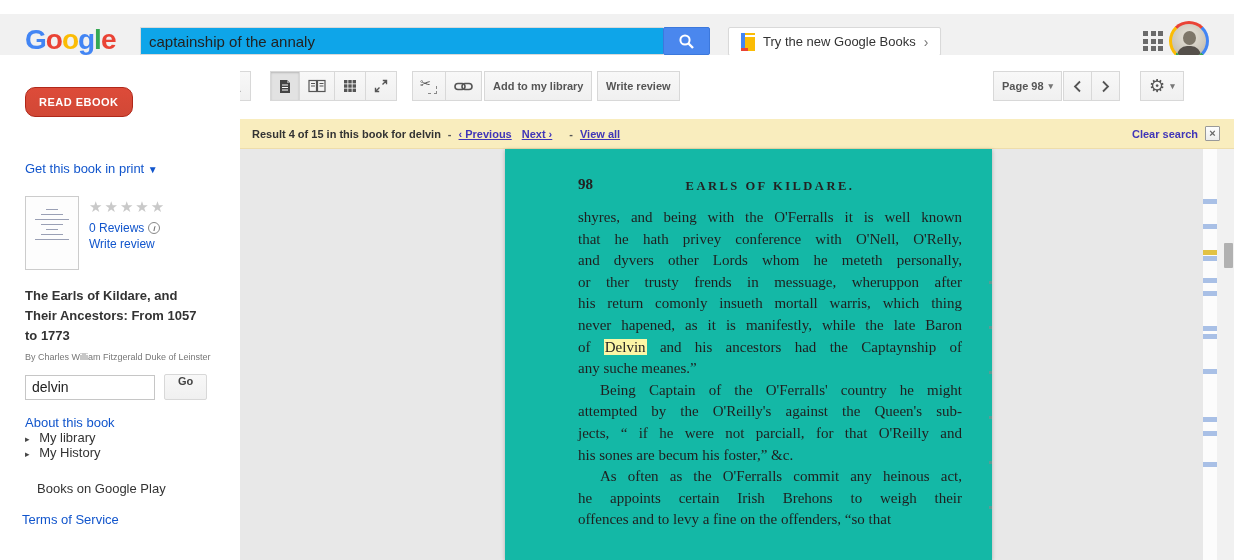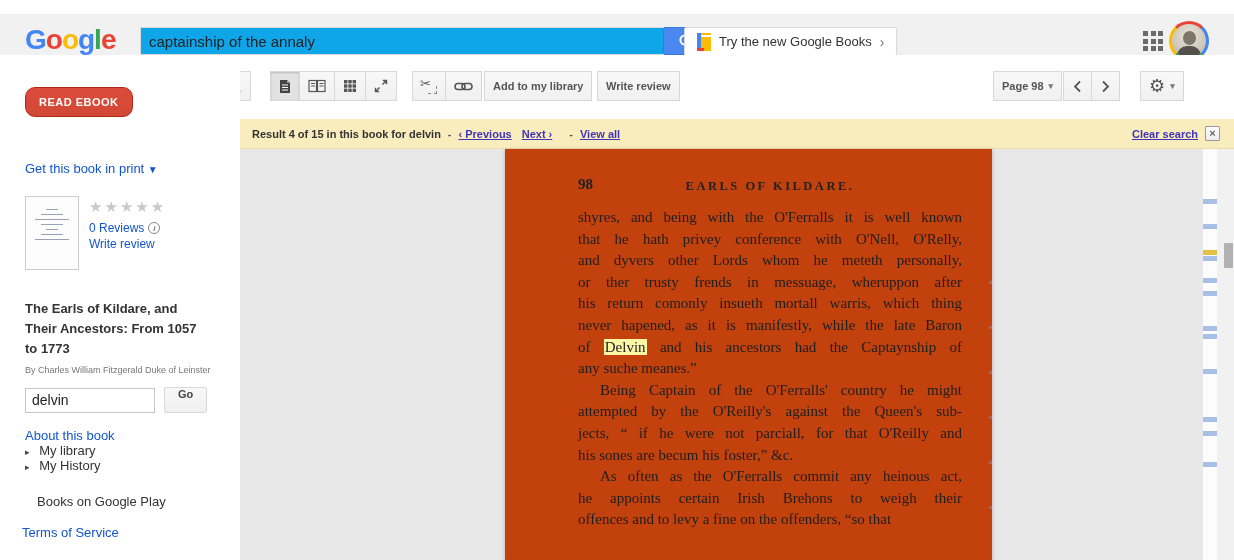--- a/index.html
+++ b/index.html
@@ -11,21 +11,21 @@
   .gheader { position:absolute; left:0; top:0; width:1234px; height:54px;
              background:#f1f1f1; border-bottom:6px solid #f97316;margin-top:14px; }
   .glogo { position:absolute; left:25px; top:10px; font-size:28px; font-weight:bold;
            letter-spacing:-1px; cursor:pointer; }
   .gsearch-input { position:absolute; left:140px; top:13px; width:523px; height:28px;
            border:1px solid #d9d9d9; border-right:none; background:#0ea5e9; font-size:15px;
            color:#222; padding:0 8px; outline:none; font-family:"Liberation Sans",sans-serif; }
   .gsearch-btn { position:absolute; left:663px; top:13px; width:47px; height:28px;
            background:var(--search-button-blue,#4a87ee); border:1px solid #3c78dc;
            border-radius:2px; display:flex; align-items:center; justify-content:center; cursor:pointer; }
-  .try-new { position:absolute; left:684px; top:13px; height:29px; background:#fff;
+  .try-new { position:absolute; left:728px; top:13px; height:29px; background:#fff;
            border:1px solid #d9d9d9; border-radius:2px; display:flex; align-items:center;
            padding:0 12px; gap:8px; font-size:13px; color:#333; box-shadow:0 1px 1px rgba(0,0,0,.05); cursor:pointer; }
   .try-chevron { color:#777; font-size:14px; }
   .book-glyph { position:relative; width:14px; height:18px; }
   .book-glyph .spine { position:absolute; left:0; top:0; width:4px; height:18px; background:var(--google-blue,#4285f4); }
   .book-glyph .cover { position:absolute; left:4px; top:0; width:10px; height:18px; background:var(--google-yellow,#fbbc05); }
   .book-glyph .pageedge { position:absolute; left:4px; top:2px; width:10px; height:2px; background:#fff; }
   .book-glyph .redfoot { position:absolute; left:0px; bottom:0; width:7px; height:3px; background:var(--google-red,#ea4335); }
   .apps-grid { position:absolute; left:1143px; top:17px; width:22px; height:22px;
            display:grid; grid-template-columns:repeat(3,5px); grid-template-rows:repeat(3,5px);
@@ -61,21 +61,21 @@
 
   
   .result-bar { position:absolute; left:240px; top:119px; width:994px; height:30px;
           background:#f9edbe; border-bottom:1px solid #eeddab; display:flex; align-items:center;
           padding:0 14px 0 12px; font-size:11px; color:#333; }
   .result-status { font-weight:bold; }
   .result-dash { margin:0 7px; color:#555; font-weight:bold; }
   .result-link { color:var(--result-link-purple,#4035b8); font-weight:bold; text-decoration:underline;
           cursor:pointer; margin-right:10px; }
   .result-spacer { flex:1; }
-  .clear-link { color:var(--result-link-purple,#4035b8); font-weight:bold; text-decoration:underline; cursor:pointer; }
+  .clear-link { color:var(--result-link-purple,#4035b8); font-weight:bold; cursor:pointer; }
   .close-btn { width:15px; height:15px; margin-left:7px; background:linear-gradient(#fdfdfd,#ededed);
           border:1px solid #999; color:#666; font-size:11px; font-weight:bold; line-height:12px;
           text-align:center; cursor:pointer; border-radius:1px; }
 
   
   .sidebar { position:absolute; left:0; top:55px; width:240px; height:505px; background:#fff; padding-left:25px; }
   .read-ebook { margin-top:32px; display:inline-block; background:linear-gradient(#dd4b39,#d14836);
           color:#fff; font-size:11px; font-weight:bold; letter-spacing:.5px; padding:8px 13px;
           border:1px solid #b0281a; border-radius:10px; cursor:pointer; }
   .get-print { margin-top:44px; font-size:13px; color:var(--link-blue,#15c); cursor:pointer; }
@@ -84,37 +84,37 @@
   .thumb { width:54px; height:74px; background:#fdfdfd; border:1px solid #ccc; position:relative; padding:8px 7px; }
   .thumb i { display:block; height:1px; background:#9aa0b5; margin:4px 2px; }
   .thumb i.w60 { margin-left:8px; margin-right:8px; }
   .thumb i.w40 { margin-left:13px; margin-right:13px; }
   .rating-col { padding-top:2px; }
   .stars { font-size:15px; color:#c9c9c9; letter-spacing:2px; }
   .reviews-line { margin-top:5px; font-size:12px; color:var(--link-blue,#15c); cursor:pointer; display:flex; align-items:center; gap:4px; }
   .info-badge { width:12px; height:12px; border:1px solid #888; border-radius:50%; color:#777;
           font-size:8px; font-style:italic; font-weight:bold; display:inline-flex; align-items:center; justify-content:center; }
   .write-review-link { margin-top:2px; font-size:12px; color:var(--link-blue,#15c); cursor:pointer; }
-  .book-title { margin-top:29px; width:182px; font-size:13px; font-weight:bold; color:#333; line-height:1.55; }
+  .book-title { margin-top:16px; width:182px; font-size:13px; font-weight:bold; color:#333; line-height:1.55; }
   .book-author { margin-top:6px; font-size:9px; color:#777; white-space:nowrap; }
   .side-search { margin-top:12px; display:flex; align-items:center; gap:9px; }
   .side-search input { width:130px; height:25px; border:1px solid #c6c6c6; font-size:14px; color:#222;
           padding:0 6px; outline:none; font-family:"Liberation Sans",sans-serif; }
   .go-btn { height:26px; padding:0 13px; background:linear-gradient(#f8f8f8,#f0f0f0);
           border:1px solid #d8d8d8; font-size:11px; font-weight:bold; color:#444; cursor:pointer; border-radius:2px; }
   .about-link { margin-top:15px; font-size:13px; color:var(--link-blue,#15c); cursor:pointer; }
   .nav-item { font-size:13px; color:#333; cursor:pointer; }
   .nav-item .tri { font-size:9px; color:#444; margin-right:6px; }
   .play-link { margin-top:21px; margin-left:12px; font-size:13px; color:#333; cursor:pointer; }
   .tos-link { margin-top:16px; margin-left:-3px; font-size:13px; color:var(--link-blue,#15c); cursor:pointer; }
 
   
   .main { position:absolute; left:240px; top:149px; width:963px; height:411px; background:#e8e8e8; }
   .right-gutter { position:absolute; left:1217px; top:149px; width:17px; height:411px; background:#f1f1f1; }
-  .bookpage { position:absolute; left:265px; top:0; width:487px; height:411px; background:#c2410c;
+  .bookpage { position:absolute; left:265px; top:0; width:487px; height:411px; background:#14b8a6;
           box-shadow:0 1px 4px rgba(0,0,0,.25); overflow:hidden; }
   .bookpage .edge-marks { position:absolute; right:0px; top:90px; width:3px; height:300px;
           background:repeating-linear-gradient(#0000 0 42px, #8a8a8a 42px 45px); opacity:.6; }
   .page-number { position:absolute; left:73px; top:27px; font-family:"Liberation Serif",serif;
           font-weight:bold; font-size:15px; color:#222; }
   .running-head { position:absolute; left:73px; top:30px; width:384px; text-align:center;
           font-family:"Liberation Serif",serif; font-weight:bold; font-size:12.5px;
           letter-spacing:2.5px; color:#222; }
   .page-text { position:absolute; left:73px; top:58px; width:384px; font-family:"Liberation Serif",serif;
           font-size:15px; line-height:21.6px; color:#1f1f1f; }

